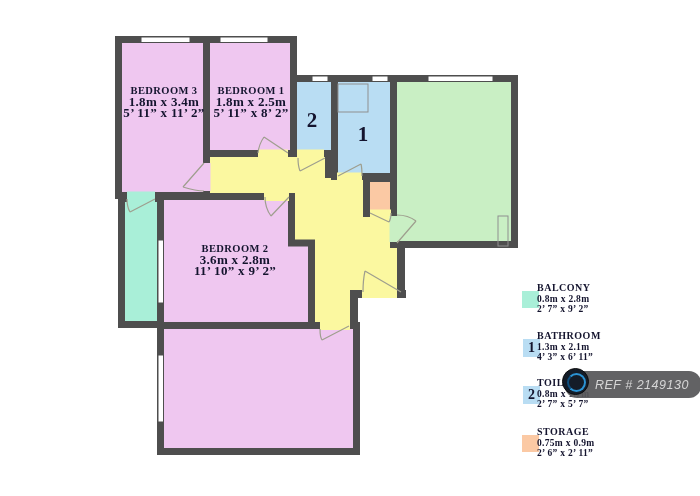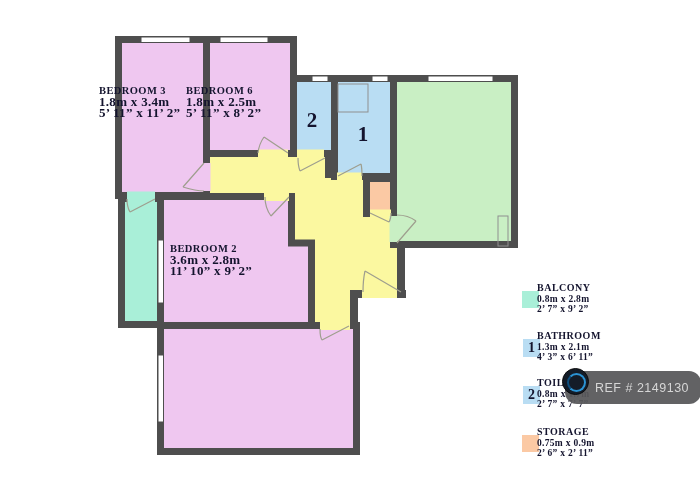--- a/index.html
+++ b/index.html
@@ -1,32 +1,32 @@
 <!DOCTYPE html>
 <html><head>
 <meta charset="utf-8">
 <style>
   html,body{margin:0;padding:0;background:#ffffff;}
   .stage{position:relative;width:700px;height:496px;background:#ffffff;overflow:hidden;
          font-family:"Liberation Serif", serif;color:#14142e;}
   .plan-svg{position:absolute;left:0;top:0;}
-  .room-label{position:absolute;width:130px;text-align:left;line-height:11px;pointer-events:none;}
+  .room-label{position:absolute;width:130px;text-align:center;line-height:11px;pointer-events:none;}
   .room-label .rname{font-size:10.5px;font-weight:bold;letter-spacing:.4px;}
   .room-label .rdim{font-size:13px;font-weight:bold;letter-spacing:.3px;}
   .marker{position:absolute;width:32px;text-align:center;font-size:21px;font-weight:bold;}
   .legend-text{position:absolute;left:537px;width:112px;text-align:left;line-height:10.5px;}
   .legend-text .lname{font-size:10px;font-weight:bold;letter-spacing:.5px;}
   .legend-text .ldim{font-size:9.5px;font-weight:bold;letter-spacing:.3px;}
   .swatch{position:absolute;width:17px;height:17px;}
   .swatch.teal{background:#a9efd8;}
   .swatch.peach{background:#fbc9a4;}
   .swatch.blue{background:#b9ddf3;height:18px;text-align:center;font-size:14px;font-weight:bold;
                line-height:18px;color:#14142e;}
-  .watermark{position:absolute;left:565px;top:371px;height:33px;background:rgba(88,88,90,.94);
-             border-radius:12px;display:flex;align-items:center;padding:0 12px 0 30px;}
+  .watermark{position:absolute;left:565px;top:371px;height:27px;background:rgba(88,88,90,.94);
+             border-radius:12px;display:flex;align-items:center;padding:0 12px 0 30px;font-style:italic;}
   .wm-text{font-family:"Liberation Sans", sans-serif;font-size:12.5px;color:#d6d6d6;letter-spacing:.5px;white-space:nowrap;}
   .wm-logo{position:absolute;left:-3px;top:-3px;width:27px;height:27px;border-radius:50%;
            background:#141c28;border:1px solid #0b0b0b;box-sizing:border-box;}
   .wm-logo::after{content:"";position:absolute;left:4px;top:4px;width:15px;height:15px;border-radius:50%;
            border:2px solid #2b93d4;border-left-color:#0f4f7e;}
 </style>
 </head>
 <body>
 
 <div class="stage">
@@ -99,21 +99,21 @@
       <rect x="498" y="216" width="10" height="30"></rect>
     </g>
   </svg>
 
   <div class="room-label" style="left:99px;top:85px">
     <div class="rname">BEDROOM 3</div>
     <div class="rdim">1.8m x 3.4m</div>
     <div class="rdim">5’ 11” x 11’ 2”</div>
   </div>
   <div class="room-label" style="left:186px;top:85px">
-    <div class="rname">BEDROOM 6</div>
+    <div class="rname">BEDROOM 1</div>
     <div class="rdim">1.8m x 2.5m</div>
     <div class="rdim">5’ 11” x 8’ 2”</div>
   </div>
   <div class="room-label" style="left:170px;top:243px">
     <div class="rname">BEDROOM 2</div>
     <div class="rdim">3.6m x 2.8m</div>
     <div class="rdim">11’ 10” x 9’ 2”</div>
   </div>
 
   <div class="marker" style="left:296px;top:108px">2</div>
@@ -131,21 +131,21 @@
     <div class="legend-text" style="top:331px">
       <div class="lname">BATHROOM</div>
       <div class="ldim">1.3m x 2.1m</div>
       <div class="ldim">4’ 3” x 6’ 11”</div>
     </div>
 
     <span class="swatch blue" style="left:523px;top:386px">2</span>
     <div class="legend-text" style="top:378px">
       <div class="lname">TOILET</div>
       <div class="ldim">0.8m x 1.7m</div>
-      <div class="ldim">2’ 7” x 7’ 7”</div>
+      <div class="ldim">2’ 7” x 5’ 7”</div>
     </div>
 
     <span class="swatch peach" style="left:522px;top:435px"></span>
     <div class="legend-text" style="top:427px">
       <div class="lname">STORAGE</div>
       <div class="ldim">0.75m x 0.9m</div>
       <div class="ldim">2’ 6” x 2’ 11”</div>
     </div>
   </div>
 

